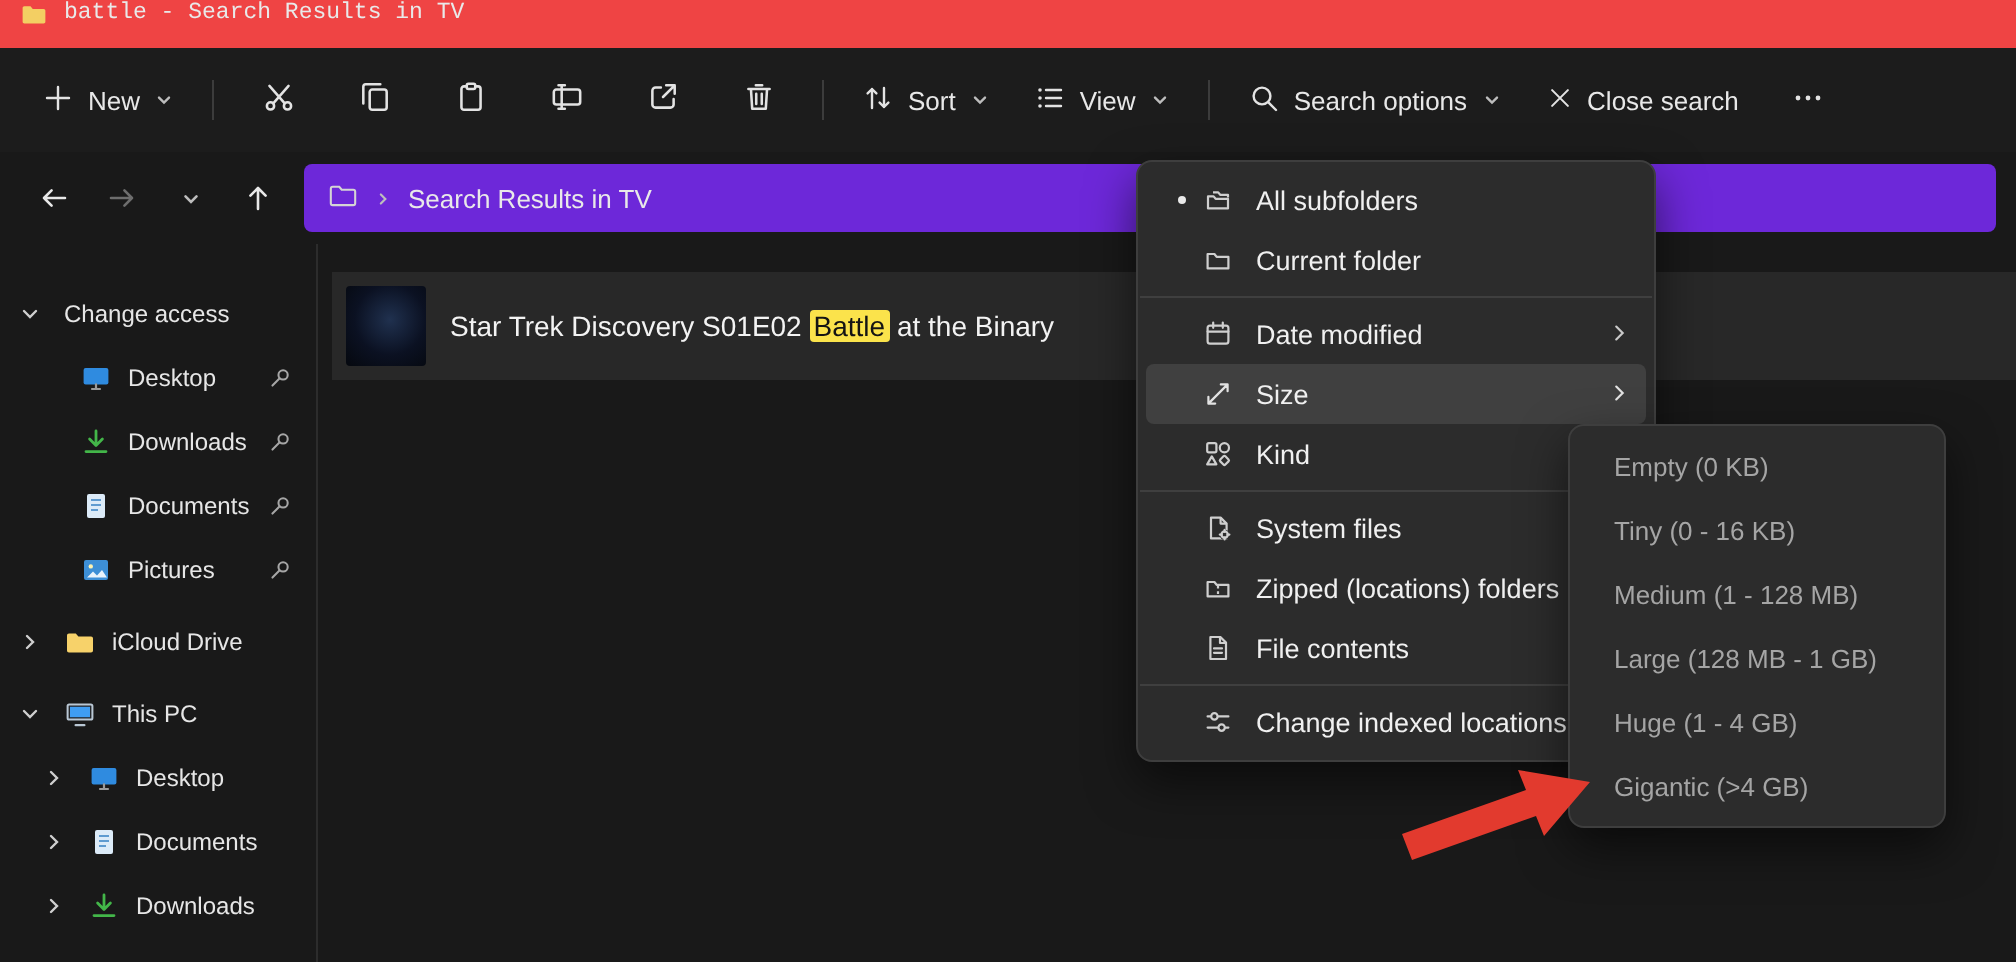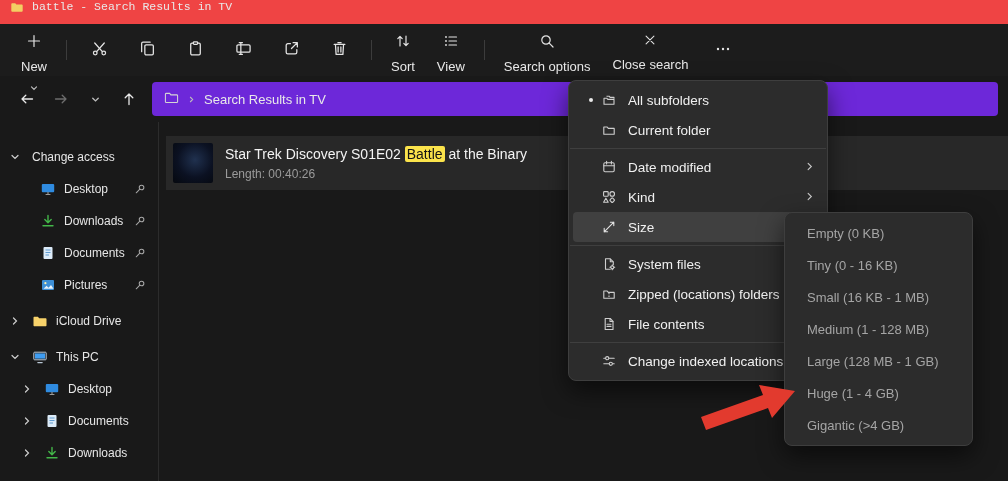--- a/index.html
+++ b/index.html
@@ -9,21 +9,21 @@
   body { position:relative; }
   button { background:none; border:0; color:inherit; font:inherit; cursor:default; }
 
   
   .titlebar { height:24px; display:flex; align-items:flex-start; gap:8px; padding:0 10px;
     background:#ef4444; font-size:11.5px; color:#e9e9e9;font-family:Liberation Mono, monospace; }
 
   
   .commandbar { height:52px; display:flex; align-items:center; padding:0 10px; background:#1c1c1c; }
   .cmdbtn { display:flex; align-items:center; gap:7px; height:34px; padding:0 11px;
-    border-radius:4px; font-size:13px; color:#e8e8e8;flex-direction:column; }
+    border-radius:4px; font-size:13px; color:#e8e8e8; }
   .iconbtn { width:40px; justify-content:center; padding:0; margin:0 4px; }
   .vsep { width:1px; height:20px; background:#3c3c3c; margin:0 8px; }
 
   
   .addressbar { height:46px; display:flex; align-items:center; padding:0 10px; background:#191919; }
   .navbtn { width:34px; height:32px; display:flex; align-items:center; justify-content:center; border-radius:4px; }
   .crumbbox { flex:1; height:34px; margin-left:6px; background:#6d28d9; border-radius:4px;
     display:flex; align-items:center; gap:8px; padding:0 12px; font-size:13px; color:#e9e9e9; }
 
   
@@ -347,21 +347,20 @@
         </span>
       <span>Downloads</span>
     </div>
   </aside>
 
   <main class="main">
     <div class="resultrow">
       <div class="thumb"></div>
       <div>
         <div class="rtitle"><span>Star Trek Discovery S01E02 </span><mark>Battle</mark><span> at the Binary</span></div>
-        <div class="rlen">Length: 00:40:26</div>
       </div>
     </div>
   </main>
 </div>
 
 <div class="menu">
   <div class="mitem">
     <span class="bulletcol">
         <span class="bullet"></span>
       </span>
@@ -387,47 +386,47 @@
   <div class="mitem">
     <span class="bulletcol"></span>
     <span class="micol">
         <svg width="16" height="16" viewBox="0 0 16 16" fill="none" stroke="#cfcfcf" stroke-width="1.1" stroke-linecap="round" stroke-linejoin="round">
           <rect x="2.8" y="3.8" width="10.4" height="9" rx="1.2"></rect>
           <path d="M2.8 6.8h10.4M5.6 2.3v2.6M10.4 2.3v2.6"></path>
         </svg>
       </span>
     <span class="mlabel">Date modified</span>
     <span><svg width="11" height="11" viewBox="0 0 12 12" fill="none" stroke="#c9c9c9" stroke-width="1.2" stroke-linecap="round">
+          <path d="M4.5 2.5L8 6l-3.5 3.5"></path>
+        </svg></span>
+  </div>
+  <div class="mitem hl">
+    <span class="bulletcol"></span>
+    <span class="micol">
+        <svg width="16" height="16" viewBox="0 0 16 16" fill="none" stroke="#e2e2e2" stroke-width="1.1" stroke-linecap="round" stroke-linejoin="round">
+          <path d="M3.2 12.8L12.8 3.2M3.2 12.8V9.4M3.2 12.8h3.4M12.8 3.2v3.4M12.8 3.2H9.4"></path>
+        </svg>
+      </span>
+    <span class="mlabel">Size</span>
+    <span><svg width="11" height="11" viewBox="0 0 12 12" fill="none" stroke="#e2e2e2" stroke-width="1.2" stroke-linecap="round">
           <path d="M4.5 2.5L8 6l-3.5 3.5"></path>
         </svg></span>
   </div>
   <div class="mitem">
     <span class="bulletcol"></span>
     <span class="micol">
         <svg width="16" height="16" viewBox="0 0 16 16" fill="none" stroke="#cfcfcf" stroke-width="1.1" stroke-linejoin="round">
           <rect x="2.6" y="2.6" width="4.6" height="4.6" rx="0.8"></rect>
           <circle cx="11.2" cy="4.9" r="2.3"></circle>
           <path d="M4.9 9.2l2.3 4H2.6z"></path>
           <rect x="9.4" y="9.4" width="3.6" height="3.6" rx="0.7" transform="rotate(45 11.2 11.2)"></rect>
         </svg>
       </span>
     <span class="mlabel">Kind</span>
     <span><svg width="11" height="11" viewBox="0 0 12 12" fill="none" stroke="#c9c9c9" stroke-width="1.2" stroke-linecap="round">
-          <path d="M4.5 2.5L8 6l-3.5 3.5"></path>
-        </svg></span>
-  </div>
-  <div class="mitem hl">
-    <span class="bulletcol"></span>
-    <span class="micol">
-        <svg width="16" height="16" viewBox="0 0 16 16" fill="none" stroke="#e2e2e2" stroke-width="1.1" stroke-linecap="round" stroke-linejoin="round">
-          <path d="M3.2 12.8L12.8 3.2M3.2 12.8V9.4M3.2 12.8h3.4M12.8 3.2v3.4M12.8 3.2H9.4"></path>
-        </svg>
-      </span>
-    <span class="mlabel">Size</span>
-    <span><svg width="11" height="11" viewBox="0 0 12 12" fill="none" stroke="#e2e2e2" stroke-width="1.2" stroke-linecap="round">
           <path d="M4.5 2.5L8 6l-3.5 3.5"></path>
         </svg></span>
   </div>
   <div class="msep"></div>
 
   <div class="mitem">
     <span class="bulletcol"></span>
     <span class="micol">
         <svg width="16" height="16" viewBox="0 0 16 16" fill="none" stroke="#cfcfcf" stroke-width="1.1" stroke-linejoin="round">
           <path d="M4.5 2.8h4.8l3 3v7.4H4.5z"></path>
@@ -470,21 +469,20 @@
           <circle cx="9.8" cy="10.8" r="1.6" fill="#2c2c2c"></circle>
         </svg>
       </span>
     <span class="mlabel">Change indexed locations</span>
   </div>
 </div>
 
 <div class="submenu">
   <div class="subitem">Empty (0 KB)</div>
   <div class="subitem">Tiny (0 - 16 KB)</div>
-  <div class="subitem">Small (16 KB - 1 MB)</div>
   <div class="subitem">Medium (1 - 128 MB)</div>
   <div class="subitem">Large (128 MB - 1 GB)</div>
   <div class="subitem">Huge (1 - 4 GB)</div>
   <div class="subitem">Gigantic (&gt;4 GB)</div>
 </div>
 
 <svg class="redarrow" width="112" height="62" viewBox="0 0 112 62">
   <path d="M13 41 L75 19 L71 9 L107 15 L84 42 L80 32 L18 54 Z" fill="#e23a2e"></path>
 </svg>
 

